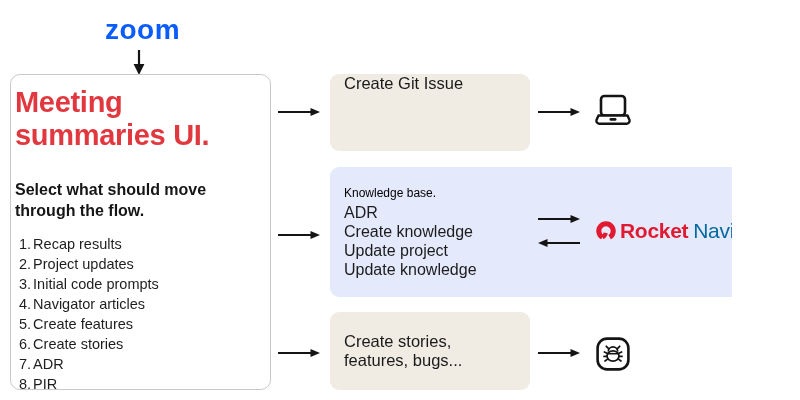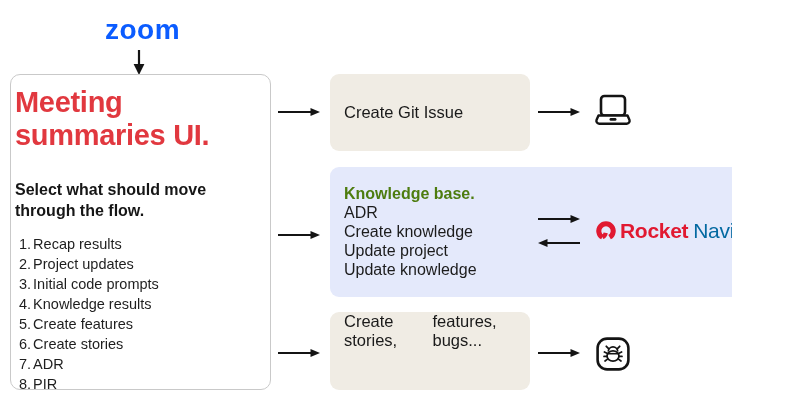--- a/index.html
+++ b/index.html
@@ -15,28 +15,28 @@
               background:#fff;border:1.5px solid var(--panel-border,#C9C9C9);border-radius:10px;
               padding:11px 4px}
   .panel-title{font-size:29px;line-height:33px;font-weight:800;color:var(--title-red,#E1383F);
                letter-spacing:-.3px}
   .panel-subtitle{margin-top:27px;font-size:16px;line-height:21px;font-weight:700;color:#161616}
   .panel-list{list-style:none;margin:13px 0 16px;padding:0 0 0 4px;font-size:14.5px;line-height:20px;color:#1e1e1e}
   .panel-list .num{margin-right:2px}
 
   .box{position:absolute;box-sizing:border-box;border-radius:9px}
   .beige{background:var(--beige,#F0ECE4)}
-  .row1{left:330px;top:74px;width:200px;height:77px;display:flex;align-items:center;padding-left:14px}
-  .row3{left:330px;top:312px;width:200px;height:78px;display:flex;flex-direction:row;
+  .row1{left:330px;top:74px;width:200px;height:77px;display:flex;padding-left:14px}
+  .row3{left:330px;top:312px;width:200px;height:78px;display:flex;flex-direction:column;
         justify-content:center;padding-left:14px}
   .box-label{font-size:16.5px;line-height:19px;color:#1a1a1a}
 
   .row2{left:330px;top:167px;width:458px;height:130px;background:var(--light-blue,#E4E9FB);
         padding:17px 14px}
-  .kb-title{font-size:16px;line-height:19px;font-weight:700;color:#4d7c0f}
+  .kb-title{font-size:12px;line-height:19px;font-weight:400;color:#000000}
   .kb-item{font-size:16px;line-height:19px;color:#1c1c1c}
 
   .harrow{position:absolute}
   .icon{position:absolute}
 
   .rocket-logo{position:absolute;left:595px;top:218px;height:26px;display:flex;align-items:center}
   .rocket-mark{color:var(--rocket-red,#E11931);margin-right:3px}
   .rocket-word{font-size:21px;font-weight:700;color:var(--rocket-red,#E11931);letter-spacing:-.3px}
   .nav-word{font-size:21px;font-weight:500;color:#0369a1;letter-spacing:-.3px;margin-left:5px}
 </style>
@@ -55,21 +55,21 @@
     <div class="panel-title">Meeting summaries UI.</div>
     <div class="panel-subtitle">Select what should move through the flow.</div>
     <ol class="panel-list">
 
         <li><span class="num">1.</span><span>Recap results</span></li>
 
         <li><span class="num">2.</span><span>Project updates</span></li>
 
         <li><span class="num">3.</span><span>Initial code prompts</span></li>
 
-        <li><span class="num">4.</span><span>Knowledge results</span></li>
+        <li><span class="num">4.</span><span>Navigator articles</span></li>
 
         <li><span class="num">5.</span><span>Create features</span></li>
 
         <li><span class="num">6.</span><span>Create stories</span></li>
 
         <li><span class="num">7.</span><span>ADR</span></li>
 
         <li><span class="num">8.</span><span>PIR</span></li>
       </ol>
   </div>

